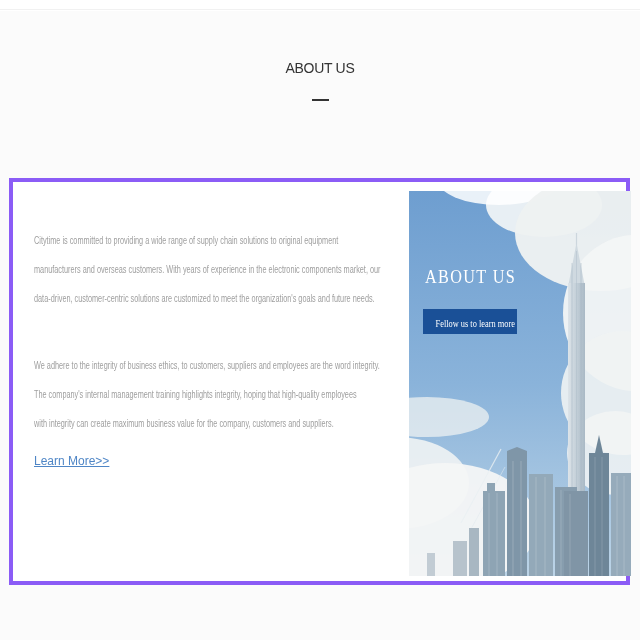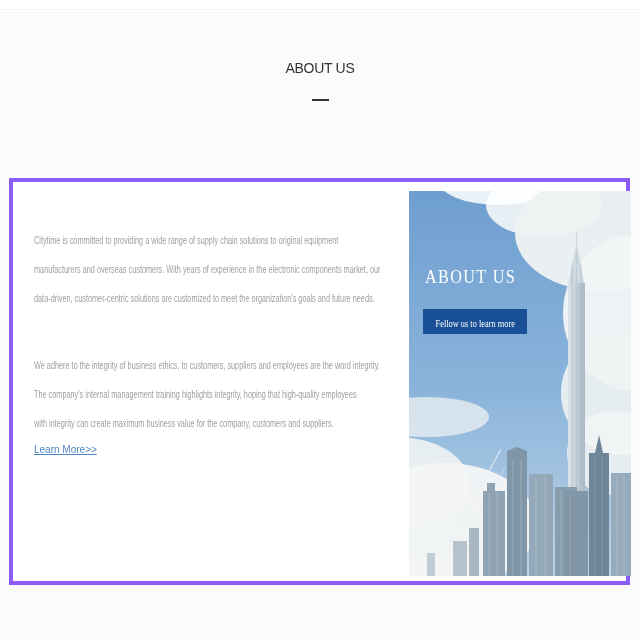--- a/index.html
+++ b/index.html
@@ -34,39 +34,39 @@
     background:#ffffff; border:4px solid #8b5cf6;
   }
   .text-col {
     position:absolute; left:21px; top:44px; width:520px;
     transform:scaleX(0.73); transform-origin:0 0;
   }
   .para { font-size:10px; color:#9e9e9e; }
   .para .line { line-height:29px; white-space:nowrap; }
   .para2 { margin-top:38px; }
   .learn-more {
-    position:absolute; left:21px; top:262px;
-    font-size:10px; color:#4f86c6; text-decoration:underline;
+    position:absolute; left:21px; top:272px;
+    font-size:12px; color:#4f86c6; text-decoration:underline;
     white-space:nowrap; cursor:pointer;
   }
   .photo {
     position:absolute; left:396px; top:9px;
     width:222px; height:385px; overflow:hidden; cursor:pointer;
   }
   .photo svg { display:block; }
   .photo-title {
     position:absolute; left:16px; top:76px;
     color:#ffffff;
     font-family:"Liberation Serif", serif;
     font-size:18px; letter-spacing:1.5px; white-space:nowrap;
     transform:scaleX(0.9); transform-origin:0 0;
   }
   .photo-banner {
     position:absolute; left:14px; top:118px;
-    width:104px; height:25px;
+    width:94px; height:25px;
     background:#1a5097;
     text-align:center; line-height:25px;
   }
   .banner-text {
     display:inline-block;
     color:#ffffff;
     font-family:"Liberation Serif", serif;
     font-size:11px; white-space:nowrap;
     transform:scaleX(0.76); transform-origin:50% 50%;
   }

